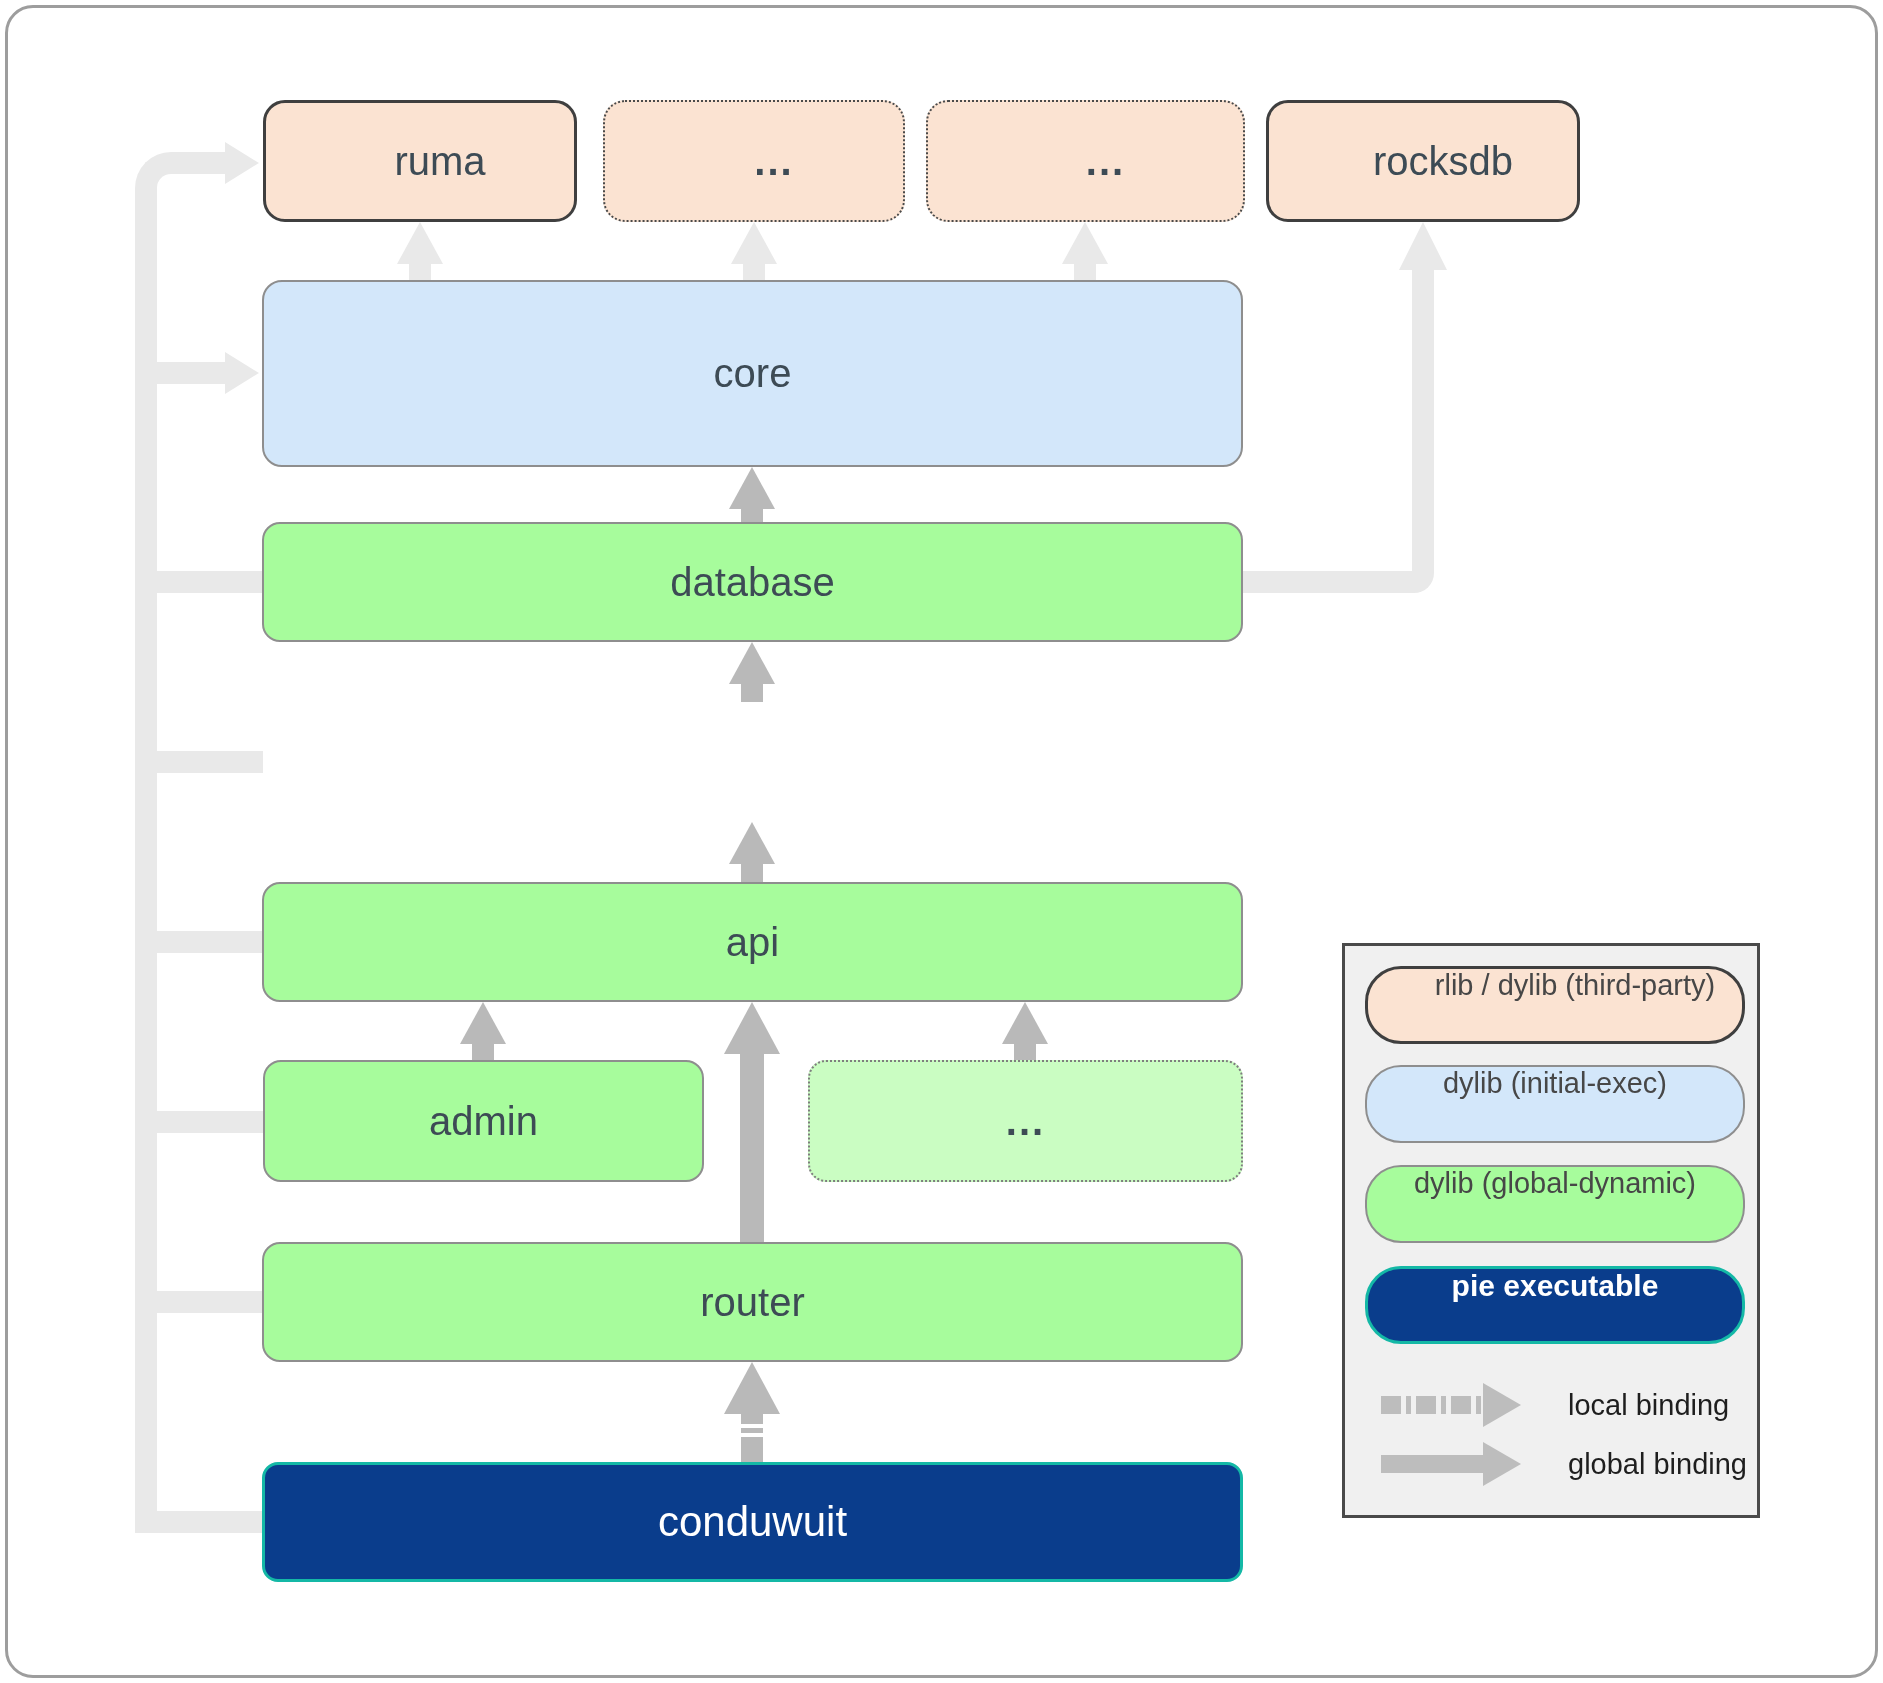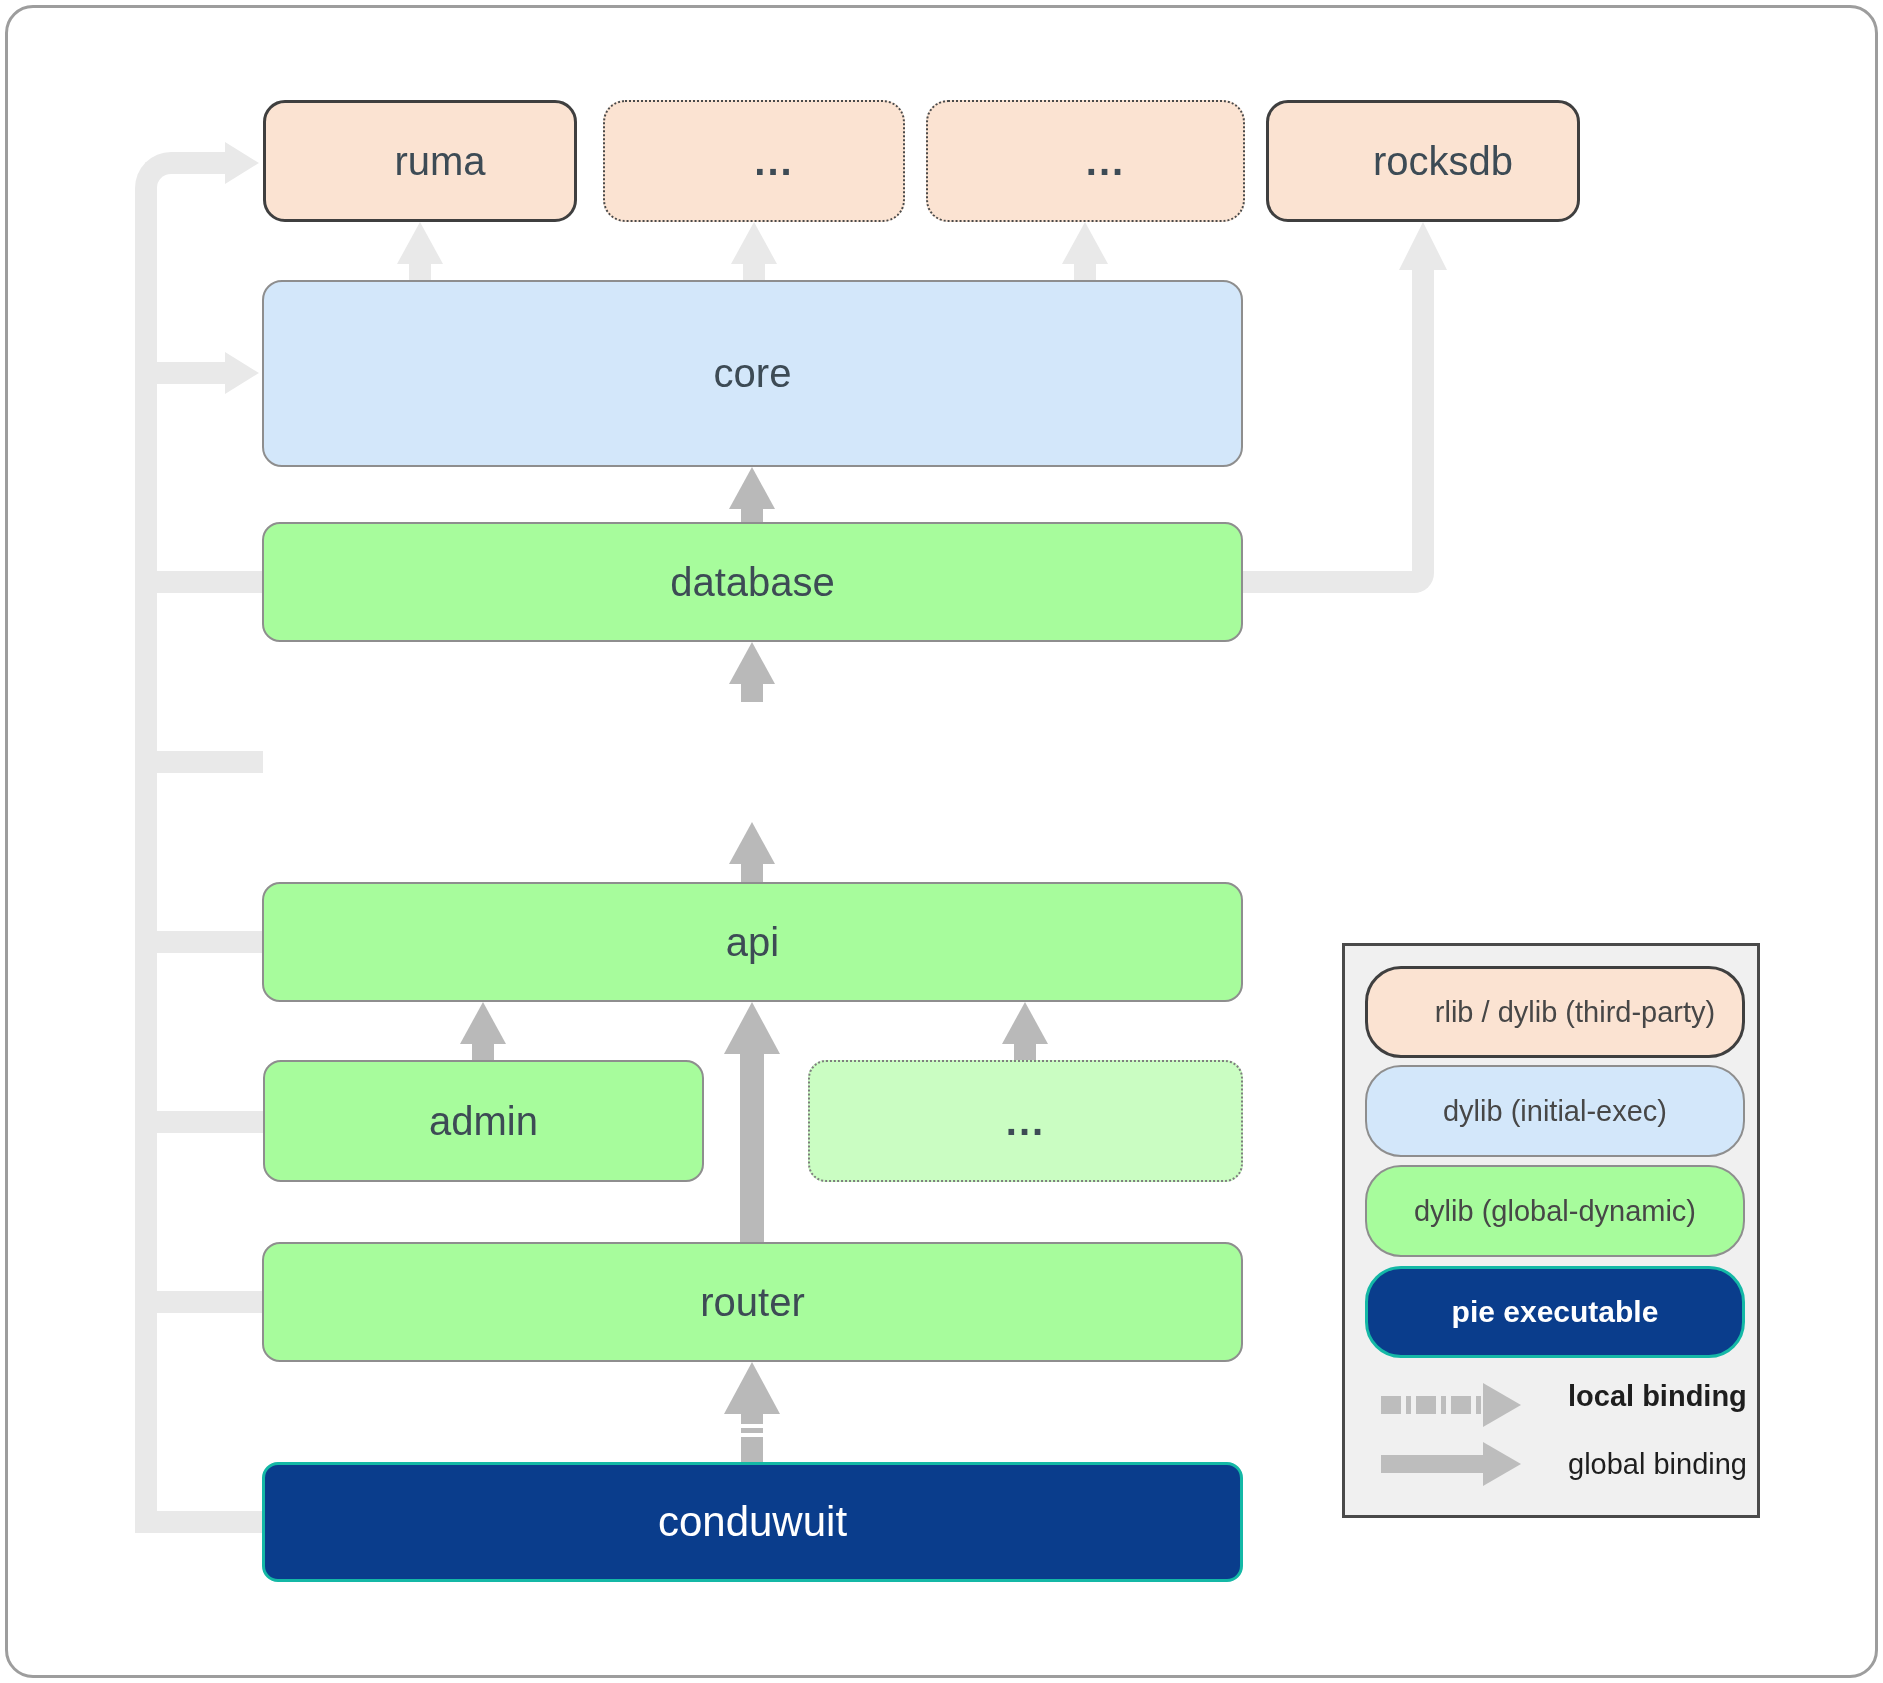--- a/index.html
+++ b/index.html
@@ -44,22 +44,22 @@
   
   .elbow-h{position:absolute;left:1243px;top:571px;width:191px;height:22px;background:#e9e9e9;border-bottom-right-radius:20px;}
   .elbow-v{position:absolute;left:1412px;top:268px;width:22px;height:305px;background:#e9e9e9;}
 
   
   .legend{
     position:absolute;left:1342px;top:943px;width:418px;height:575px;box-sizing:border-box;
     background:#f0f0f0;border:3px solid #4a4a4a;
   }
   .pill{
-    position:absolute;left:20px;width:380px;height:92px;box-sizing:border-box;border-radius:36px;
-    display:flex;align-items:center;justify-content:center;font-size:29px;color:#474747;
+    position:absolute;left:20px;width:380px;height:78px;box-sizing:border-box;border-radius:36px;
+    display:flex;justify-content:center;font-size:29px;color:#474747;
   }
   .pill.peach{border-width:3px;border-radius:36px;}
   .pill.navy{color:#ffffff;font-weight:600;font-size:30px;border-radius:36px;}
   .sample-shaft{position:absolute;height:18px;width:102px;left:36px;background:#bdbdbd;}
   .sample-shaft.dashed{
     background:repeating-linear-gradient(to right,#bdbdbd 0 20px,rgba(0,0,0,0) 20px 25px,#bdbdbd 25px 30px,rgba(0,0,0,0) 30px 35px);
   }
   .sample-head{position:absolute;left:138px;width:0;height:0;border-top:22px solid transparent;border-bottom:22px solid transparent;border-left:38px solid #bdbdbd;}
   .legend-label{position:absolute;left:223px;height:44px;line-height:44px;font-size:29px;color:#1e1e1e;white-space:nowrap;}
 </style>
@@ -160,19 +160,19 @@
     </div>
     <div class="pill green" style="top:219px;">
       <span>dylib (global-dynamic)</span>
     </div>
     <div class="pill navy" style="top:320px;">
       <span>pie executable</span>
     </div>
 
     <div class="sample-shaft dashed" style="top:450px;"></div>
     <div class="sample-head" style="top:437px;"></div>
-    <div class="legend-label" style="top:428px;font-weight:bold;">local binding</div>
+    <div class="legend-label" style="top:437px;">local binding</div>
 
     <div class="sample-shaft" style="top:509px;"></div>
     <div class="sample-head" style="top:496px;"></div>
     <div class="legend-label" style="top:496px;">global binding</div>
   </div>
 </div>
 
 </body></html>

